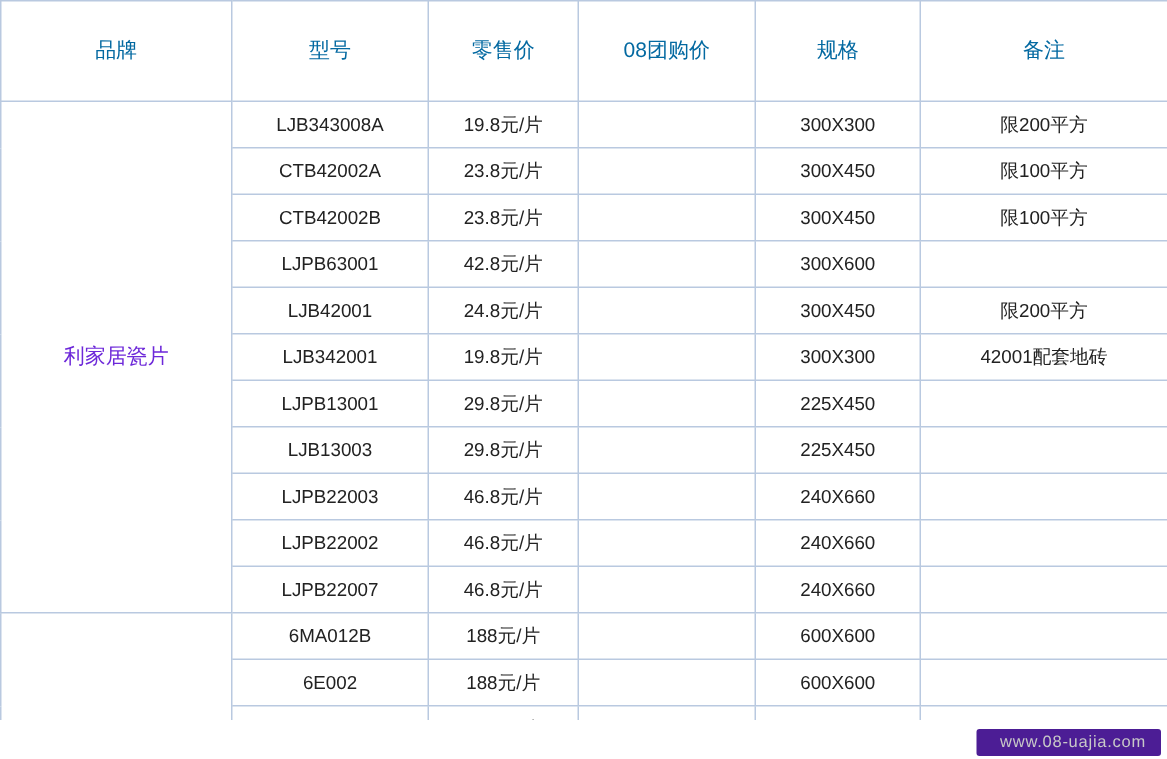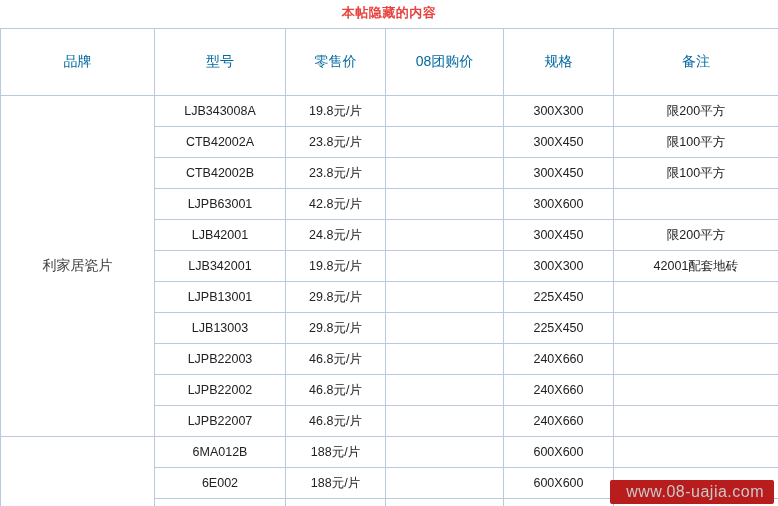--- a/index.html
+++ b/index.html
@@ -44,52 +44,51 @@
     font-weight: normal;
   }
   table.price-table thead th {
     height: 66px;
     font-size: 14px;
     font-weight: normal;
     color: #0369a1;
   }
   td.brand-cell {
     font-size: 14px;
-    color: #404040;
+    color: #6d28d9;
   }
   col.c0 { width: 154px; }
   col.c1 { width: 131px; }
   col.c2 { width: 100px; }
   col.c3 { width: 118px; }
   col.c4 { width: 110px; }
   col.c5 { width: 165px; }
   .watermark {
     position: absolute;
     right: 4px;
     bottom: 2px;
-    font-size: 16px;
+    font-size: 11px;
     color: #c8c8c8;
     letter-spacing: 0.5px;
-    background: #b91c1c;
+    background: #4c1d95;
     padding: 3px 10px 3px 16px;
     border-radius: 2px;
     pointer-events: none;
   }
   .table-wrap {
     position: relative;
     overflow: hidden;
     height: 480px;
   }
 </style>
 </head>
 <body>
 
 <div class="page">
 
-  <div class="notice">本帖隐藏的内容</div>
 
   <div class="table-wrap">
     <table class="price-table">
       <colgroup>
         <col class="c0">
           <col class="c1">
           <col class="c2">
           <col class="c3">
           <col class="c4">
           <col class="c5">

